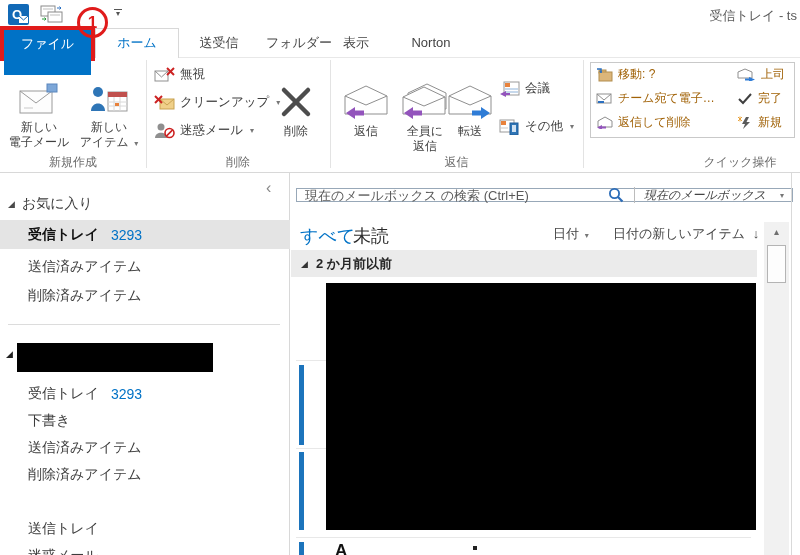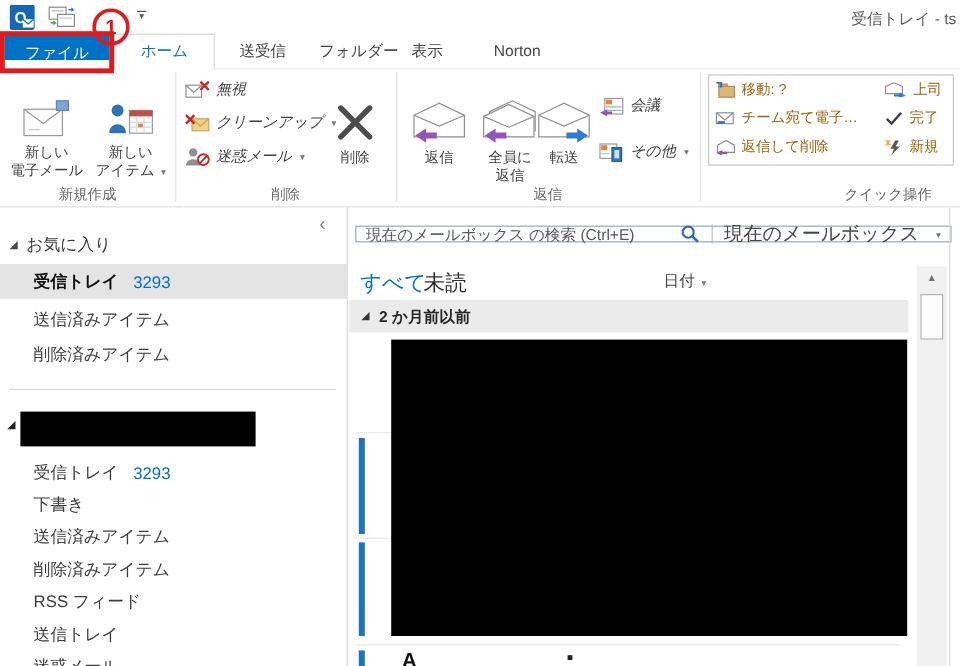--- a/index.html
+++ b/index.html
@@ -25,21 +25,21 @@
   .tab { font-size:13px; color:#444; text-align:center; line-height:30px; cursor:pointer; }
   .tab-file { background:var(--blue); color:#fff; font-size:13px; text-align:center; line-height:27px; z-index:13; }
   .tab-active { background:#fff; border:1px solid #d8d8d8; border-bottom:none; color:var(--blue); line-height:28px; z-index:3; }
 
   
   .ribbon { background:#fff; }
   .rib-sep { width:1px; background:#e3e3e3; }
   .big-btn { text-align:center; cursor:pointer;margin-top:20px; }
   .big-btn .lbl { font-size:12px; line-height:15px; color:#3f3f3f; }
   .big-btn svg { display:block; margin:1px auto 3px auto; }
-  .small-btn { display:flex; align-items:center; gap:5px; font-size:12.5px; color:#3f3f3f; cursor:pointer; white-space:nowrap;font-style:italic; }
+  .small-btn { display:flex; align-items:center; gap:5px; font-size:12.5px; color:#3f3f3f; cursor:pointer; white-space:nowrap; }
   .dd { font-size:8px; color:#777; margin-left:2px; }
   .grp-lbl { font-size:12px; color:#6a6a6a; text-align:center; }
   .qs-box { border:1px solid #c9c9c9; background:#fff; }
   .qs-item { display:flex; align-items:center; gap:5px; font-size:12px; color:#a16207; cursor:pointer; white-space:nowrap; }
 
   
   .sidebar { border-right:1px solid #d8d8d8; background:#fff; }
   .side-hdr { display:flex; align-items:center; font-size:14px; color:#3c3c3c; cursor:pointer; }
   .tri { font-size:9px; color:#4a4a4a; }
   .side-row { display:flex; align-items:center; padding-left:28px; font-size:14px; color:#3c3c3c; cursor:pointer; width:290px; }
@@ -48,21 +48,21 @@
   .side-row.sel .nm { font-weight:bold; color:#111; }
   .redact { background:#000; z-index:5; }
 
   
   .mainlist { background:#fff; }
   .searchbox { display:flex; align-items:center; border:1px solid #98a8b8; background:#fff; padding:0 8px; }
   .searchbox input { flex:1; border:none; outline:none; font-size:13px; color:#333; background:transparent;
                      font-family:inherit; }
   .searchbox input::placeholder { color:#595959; opacity:1; }
   .search-div { width:1px; height:16px; background:#bcbcbc; margin:0 9px 0 10px; }
-  .scope { font-size:16px; color:#444; white-space:nowrap; cursor:pointer; }
+  .scope { font-size:12px; color:#444; white-space:nowrap; cursor:pointer;font-style:italic; }
   .filter { font-size:18px; cursor:pointer; }
   .grp-hdr { display:flex; align-items:center; background:#ebebeb; cursor:pointer; }
   .grp-hdr .t { font-size:13px; font-weight:bold; color:#262626; margin-left:8px; }
   .ubar { background:var(--ubar); }
   .isep { background:#e8e8e8; height:1px; }
   .sbar { background:#f1f1f1; }
   .sbar-arrow { width:25px; height:20px; text-align:center; font-size:10px; color:#6f6f6f; line-height:20px; cursor:pointer; }
   .sbar-thumb { background:#fdfdfd; border:1px solid #b4b4b4; cursor:pointer; }
 
   :root { --blue:#0072C6; --red:#E01B1B; --ubar:#1C74BC; }
@@ -94,21 +94,21 @@
     <span class="bar"></span>
     <span class="arr">▾</span>
   </div>
   <div class="abs titlebar-title" style="right:3px;top:7px;">受信トレイ - ts</div>
 
   <div class="abs annot-circle" style="left:77px;top:7px;">1</div>
 
   <div class="abs tabline" style="left:0;top:57px;width:800px;height:1px;"></div>
 
   <div class="abs annot-box" style="left:0;top:26px;width:95px;height:35px;"></div>
-  <div class="abs tab-file" style="left:4px;top:30px;width:87px;height:20px;">ファイル</div>
+  <div class="abs tab-file" style="left:4px;top:30px;width:87px;height:45px;">ファイル</div>
 
   <div class="abs tab tab-active" style="left:95px;top:28px;width:84px;height:30px;">ホーム</div>
   <div class="abs tab" style="left:179px;top:28px;width:80px;height:30px;">送受信</div>
   <div class="abs tab" style="left:326px;top:28px;width:60px;height:30px;">表示</div>
   <div class="abs tab" style="left:259px;top:28px;width:80px;height:30px;">フォルダー</div>
   <div class="abs tab" style="left:396px;top:28px;width:70px;height:30px;">Norton</div>
 
   <div class="abs ribbon" style="left:0;top:58px;width:800px;height:114px;">
 
     <div class="abs rib-sep" style="left:146px;top:2px;height:108px;"></div>
@@ -314,23 +314,20 @@
     </div>
     <div class="abs side-row" style="left:0;top:235px;height:26px;">
       <span>下書き</span>
     </div>
     <div class="abs side-row" style="left:0;top:262px;height:26px;">
       <span>送信済みアイテム</span>
     </div>
     <div class="abs side-row" style="left:0;top:289px;height:26px;">
       <span>削除済みアイテム</span>
     </div>
-    <div class="abs side-row" style="left:0;top:316px;height:26px;">
-      <span>RSS フィード</span>
-    </div>
     <div class="abs side-row" style="left:0;top:343px;height:26px;">
       <span>送信トレイ</span>
     </div>
     <div class="abs side-row" style="left:0;top:370px;height:26px;">
       <span>迷惑メール</span>
     </div>
   </div>
 
   <div class="abs mainlist" style="left:291px;top:173px;width:509px;height:382px;overflow:hidden;">
 
@@ -346,20 +343,24 @@
       </span>
       <span class="dd" style="margin-left:14px;">▾</span>
     </div>
 
     <span class="abs filter" style="left:9px;top:51px;color:var(--blue);">すべて</span>
     <span class="abs filter" style="left:62px;top:51px;color:#2b2b2b;">未読</span>
     <span class="abs" style="left:262px;top:52px;font-size:13px;color:#444;cursor:pointer;">
       <span>日付</span>
       <span class="dd">▾</span>
     </span>
+    <span class="abs" style="left:322px;top:52px;font-size:13px;color:#444;cursor:pointer;">
+      <span>日付の新しいアイテム</span>
+      <span style="font-size:13px;color:#444;margin-left:4px;">↓</span>
+    </span>
 
     <div class="abs grp-hdr" style="left:0;top:77px;width:466px;height:27px;">
       <span class="tri" style="margin-left:10px;color:#333;">◢</span>
       <span class="t">2 か月前以前</span>
     </div>
 
     <div class="abs ubar" style="left:8px;top:192px;width:5px;height:80px;"></div>
     <div class="abs ubar" style="left:8px;top:279px;width:5px;height:78px;"></div>
     <div class="abs ubar" style="left:8px;top:369px;width:5px;height:20px;"></div>
 

